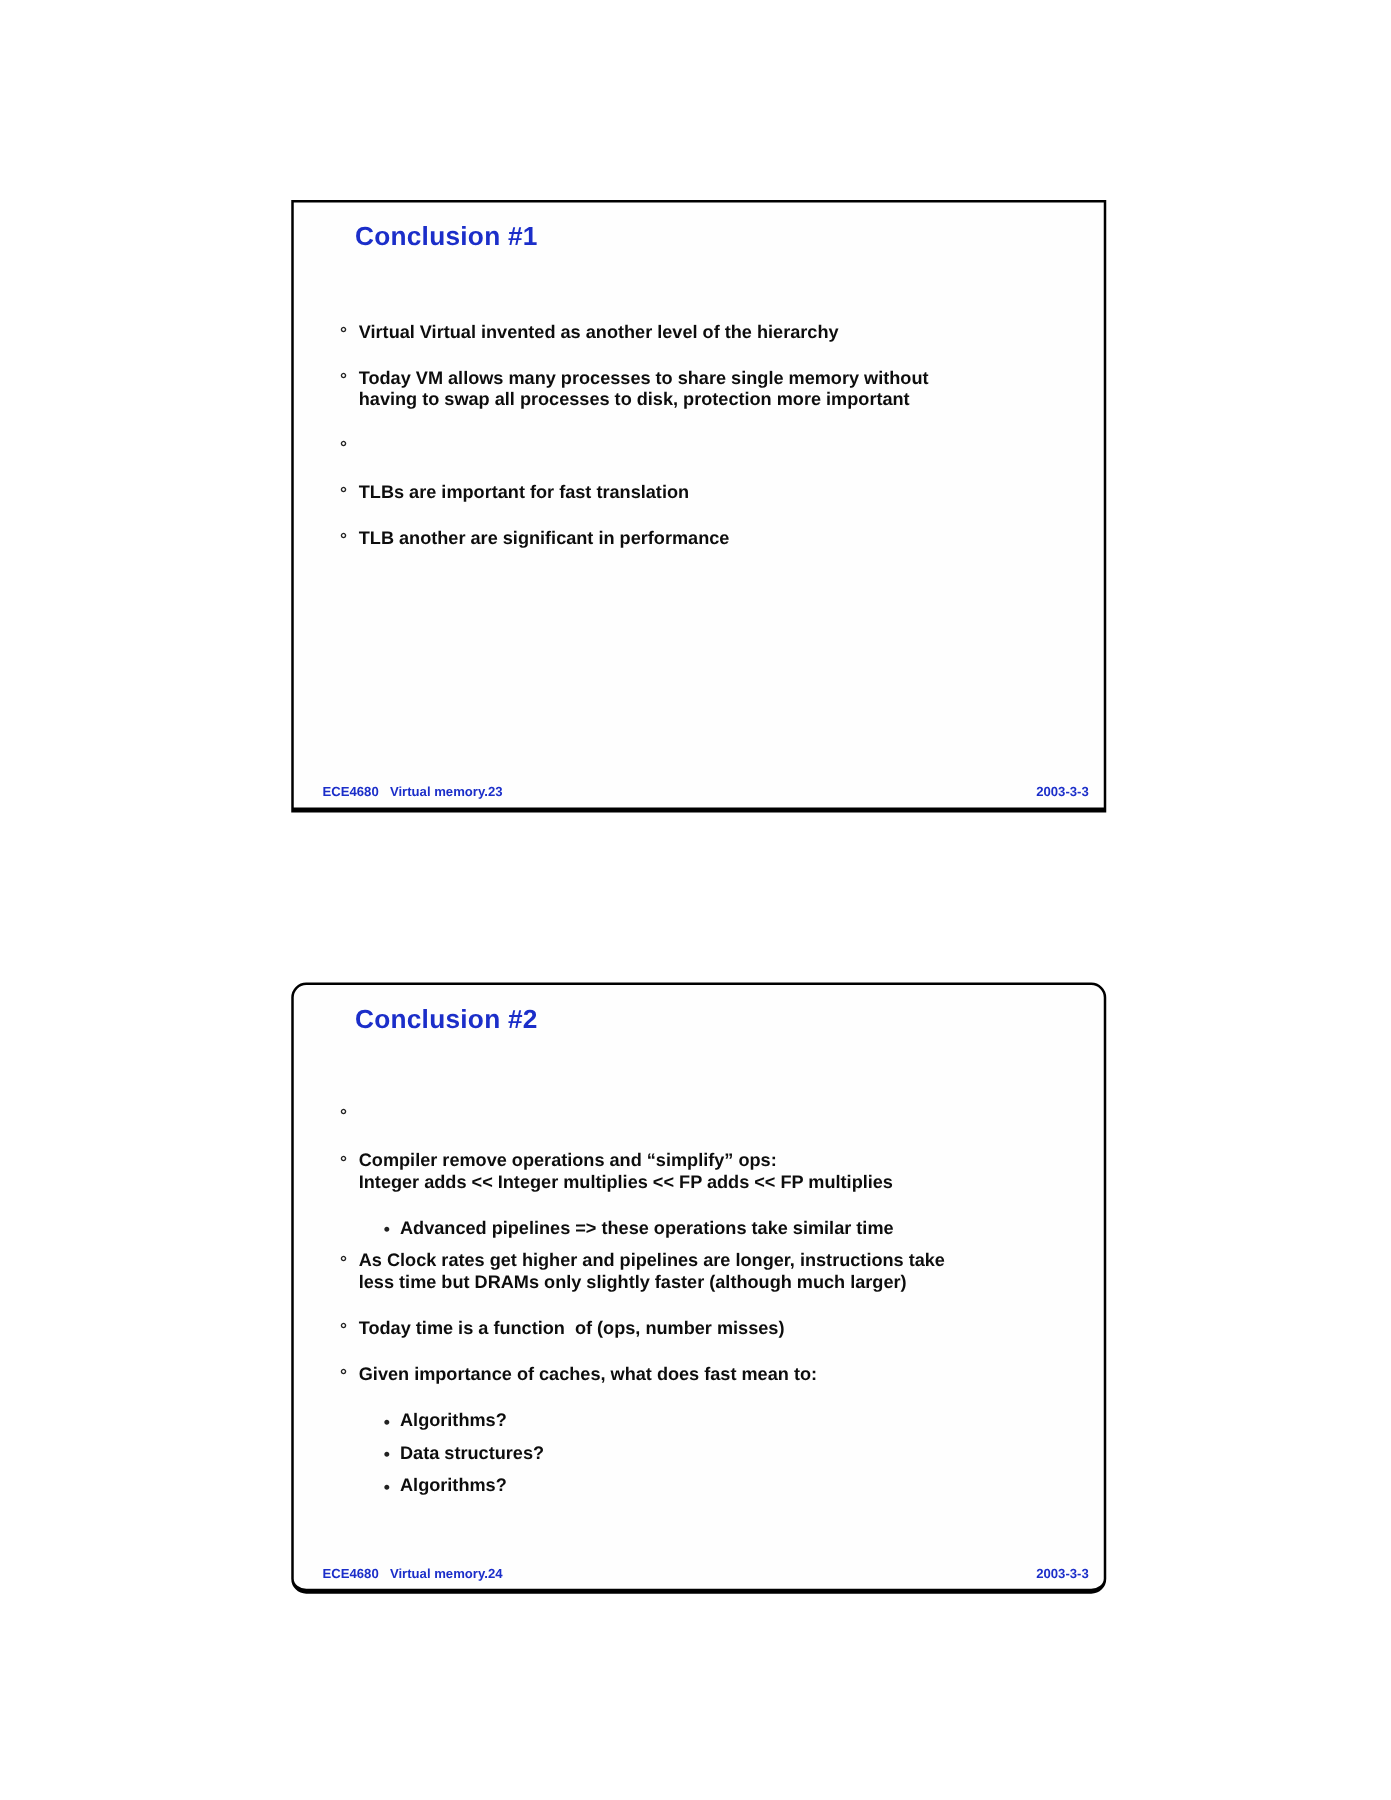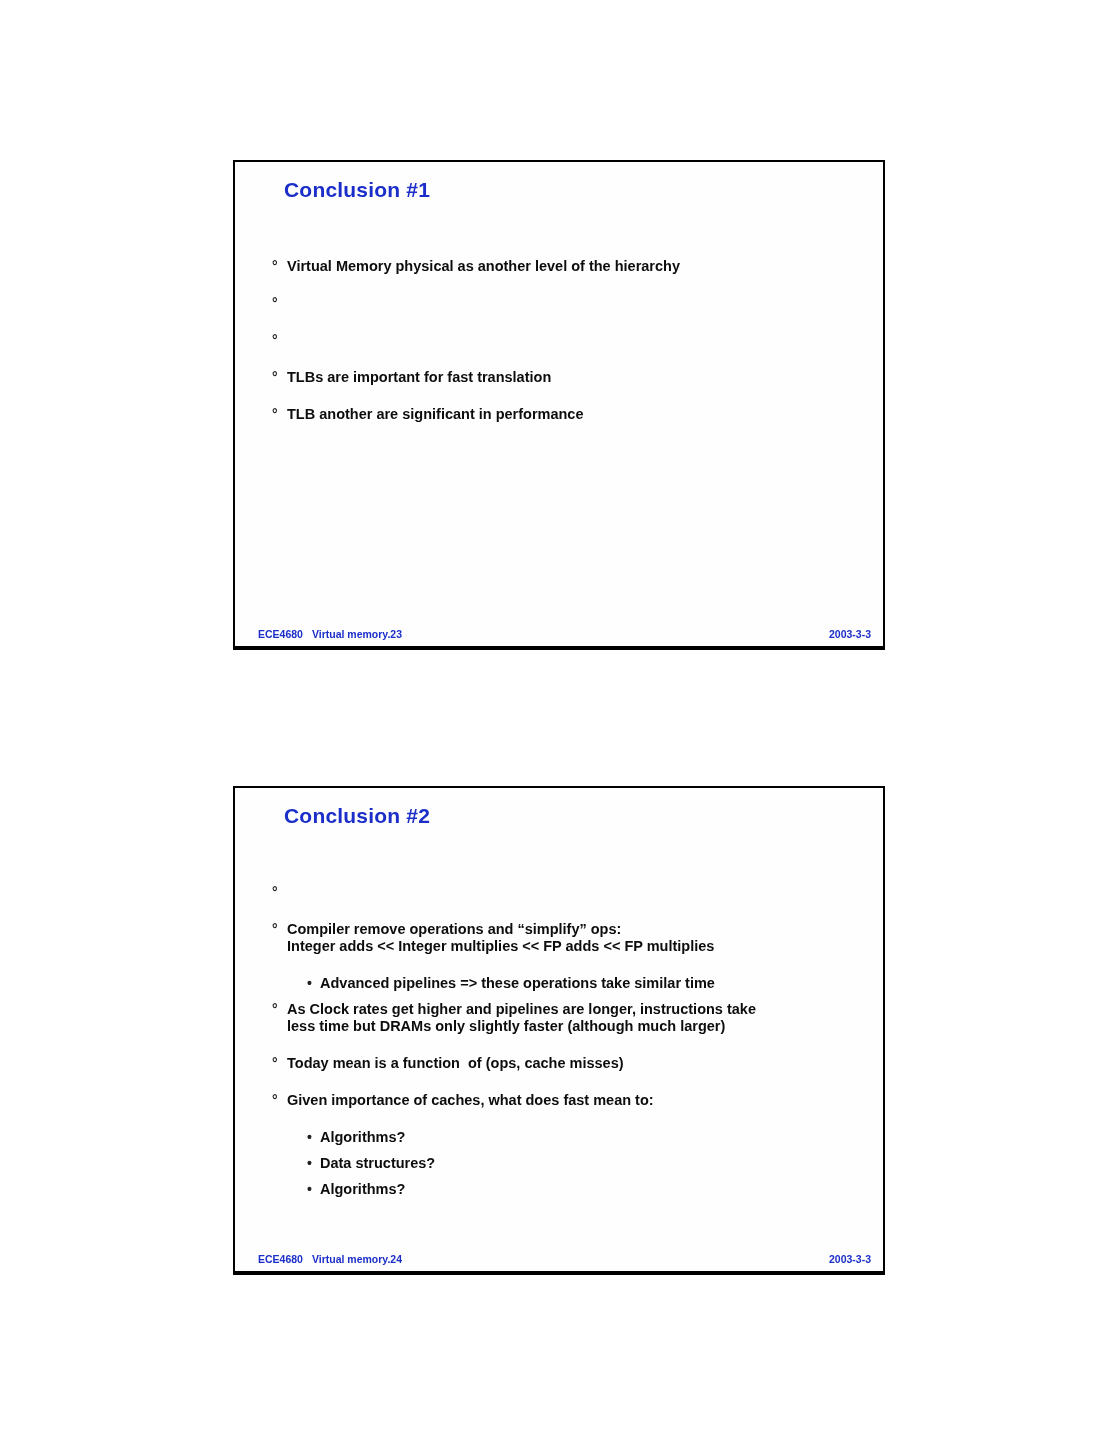--- a/index.html
+++ b/index.html
@@ -18,21 +18,21 @@
   .slide {
     position: absolute;
     left: 233px;
     width: 652px;
     box-sizing: border-box;
     border: 2px solid #000000;
     border-bottom-width: 4px;
     background: #fefefe;
   }
   .slide.first  { top: 160px; height: 490px; }
-  .slide.second { top: 786px; height: 489px; }
+  .slide.second { top: 786px; height: 489px; border-radius: 12px; }
 
   .slide-title {
     margin: 16px 0 0 49px;
     font-size: 21px;
     font-weight: bold;
     color: #1b2ec9;
     letter-spacing: 0.2px;
     line-height: 24px;
   }
   .bullets {
@@ -85,25 +85,27 @@
 <body>
 
 <div class="page">
 
   <div class="slide first">
     <div class="slide-title">Conclusion #1</div>
     <div class="bullets">
 
       <div class="bullet">
         <span class="marker">°</span>
-        <div class="btext">Virtual Memory physical as another level of the hierarchy</div>
+        <div class="btext">Virtual Virtual invented as another level of the hierarchy</div>
       </div>
 
       <div class="bullet">
         <span class="marker">°</span>
+        <div class="btext">Today VM allows many processes to share single memory without
+having to swap all processes to disk, protection more important</div>
       </div>
 
       <div class="bullet">
         <span class="marker">°</span>
       </div>
 
       <div class="bullet">
         <span class="marker">°</span>
         <div class="btext">TLBs are important for fast translation</div>
       </div>
@@ -143,21 +145,21 @@
       </div>
 
       <div class="bullet">
         <span class="marker">°</span>
         <div class="btext">As Clock rates get higher and pipelines are longer, instructions take
 less time but DRAMs only slightly faster (although much larger)</div>
       </div>
 
       <div class="bullet">
         <span class="marker">°</span>
-        <div class="btext">Today mean is a function  of (ops, cache misses)</div>
+        <div class="btext">Today time is a function  of (ops, number misses)</div>
       </div>
 
       <div class="bullet">
         <span class="marker">°</span>
         <div class="btext">Given importance of caches, what does fast mean to:</div>
       </div>
 
       <div class="bullet sub">
         <span class="marker">•</span>
         <div class="btext">Algorithms?</div>

